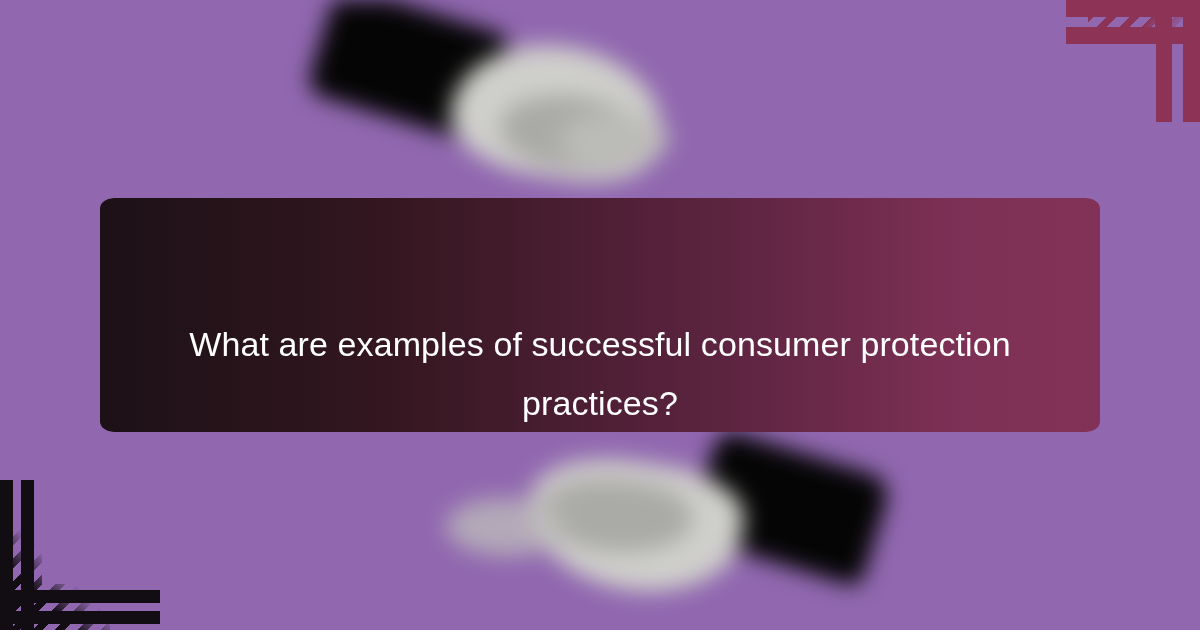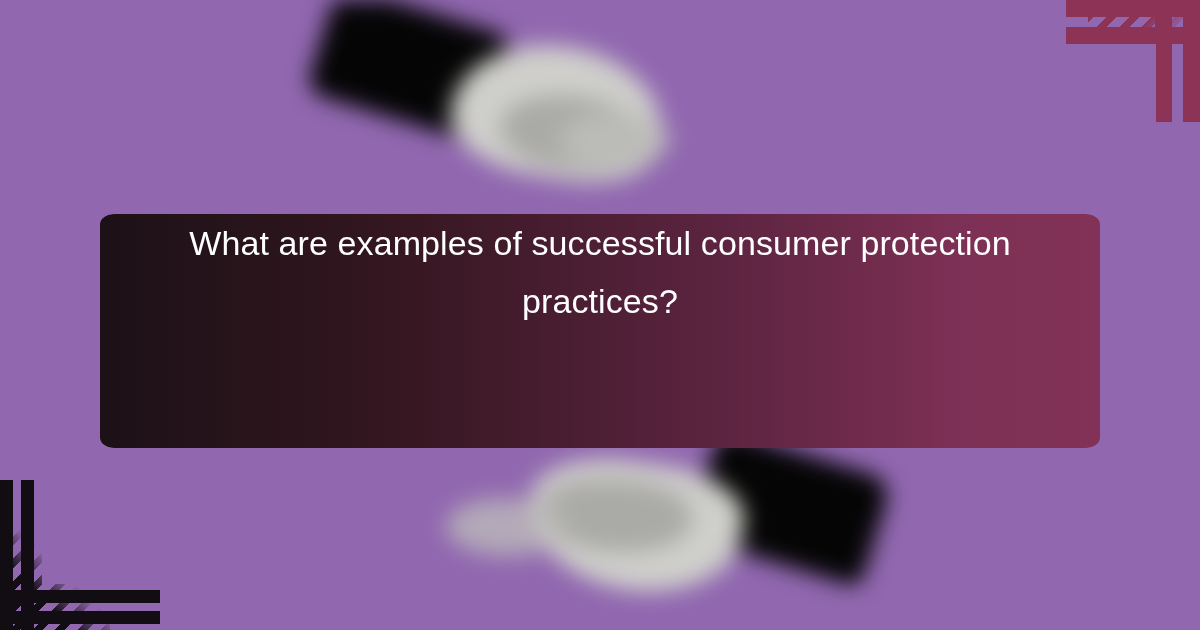--- a/index.html
+++ b/index.html
@@ -204,29 +204,29 @@
     bottom: 46px;
     width: 130px;
     height: 110px;
     background: #9168b0;
   }
 
   
   .banner {
     position: absolute;
     left: 100px;
-    top: 214px;
+    top: 198px;
     width: 1000px;
     height: 234px;
     background: linear-gradient(90deg, #1c1117 0%, #33161f 28%, #5c2440 62%, #7d3055 86%, #833257 100%);
     border-radius: 14px / 10px;
     -webkit-mask-image: radial-gradient(120% 104% at 50% 50%, #000 72%, rgba(0,0,0,0) 72.4%);
     mask-image: radial-gradient(120% 104% at 50% 50%, #000 72%, rgba(0,0,0,0) 72.4%);
     display: flex;
-    align-items: flex-start;
+    align-items: flex-end;
     justify-content: center;
   }
   .banner-inner {
     width: 860px;
     text-align: center;
   }
   .banner-title {
     color: #ffffff;
     font-size: 34px;
     line-height: 1.72;

